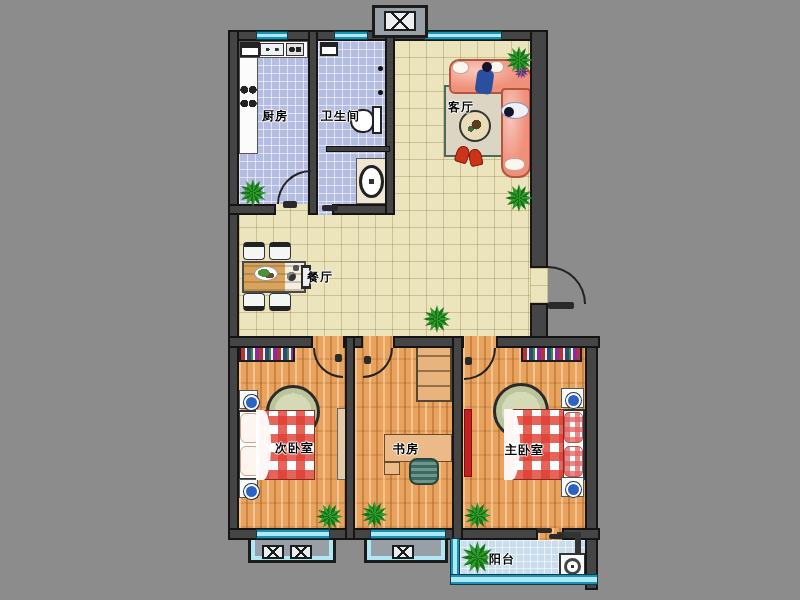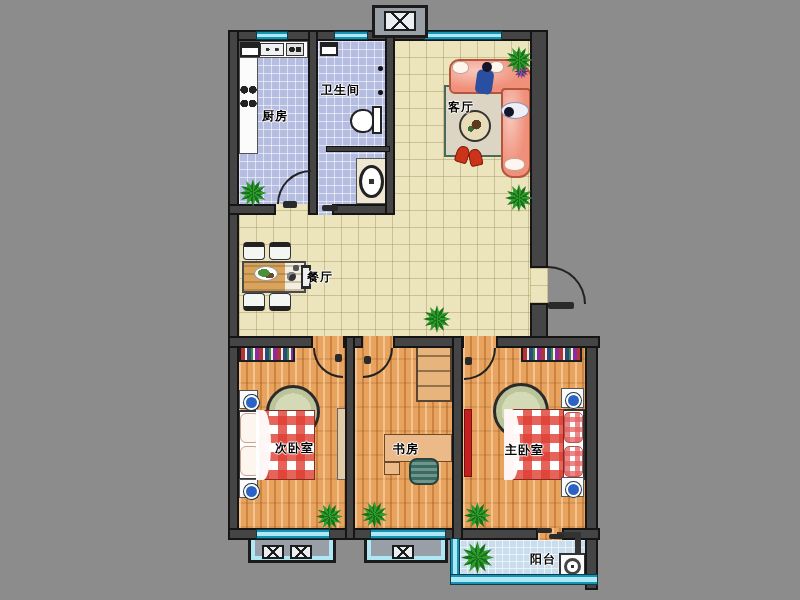--- a/index.html
+++ b/index.html
@@ -235,21 +235,21 @@
   <div class="abs plant" style="left:239px;top:179px;width:28px;height:28px;"></div>
   <div class="abs plant" style="left:505px;top:46px;width:28px;height:28px;"></div>
   <div class="abs plant" style="left:505px;top:184px;width:28px;height:28px;"></div>
   <div class="abs plant" style="left:423px;top:305px;width:28px;height:28px;"></div>
   <div class="abs plant" style="left:316px;top:503px;width:27px;height:27px;"></div>
   <div class="abs plant" style="left:361px;top:501px;width:27px;height:27px;"></div>
   <div class="abs plant" style="left:464px;top:502px;width:27px;height:27px;"></div>
   <div class="abs plant" style="left:461px;top:541px;width:33px;height:33px;"></div>
 
   <span class="rlabel" style="left:262px;top:108px;">厨房</span>
-  <span class="rlabel" style="left:321px;top:82px;">卫生间</span>
+  <span class="rlabel" style="left:321px;top:108px;">卫生间</span>
   <span class="rlabel" style="left:448px;top:99px;">客厅</span>
   <span class="rlabel" style="left:307px;top:269px;">餐厅</span>
   <span class="rlabel" style="left:275px;top:440px;">次卧室</span>
   <span class="rlabel" style="left:393px;top:441px;">书房</span>
   <span class="rlabel" style="left:505px;top:442px;">主卧室</span>
-  <span class="rlabel" style="left:530px;top:551px;font-family:Liberation Serif, serif;">阳台</span>
+  <span class="rlabel" style="left:489px;top:551px;font-family:Liberation Serif, serif;">阳台</span>
 
 </div>
 
 </body></html>

